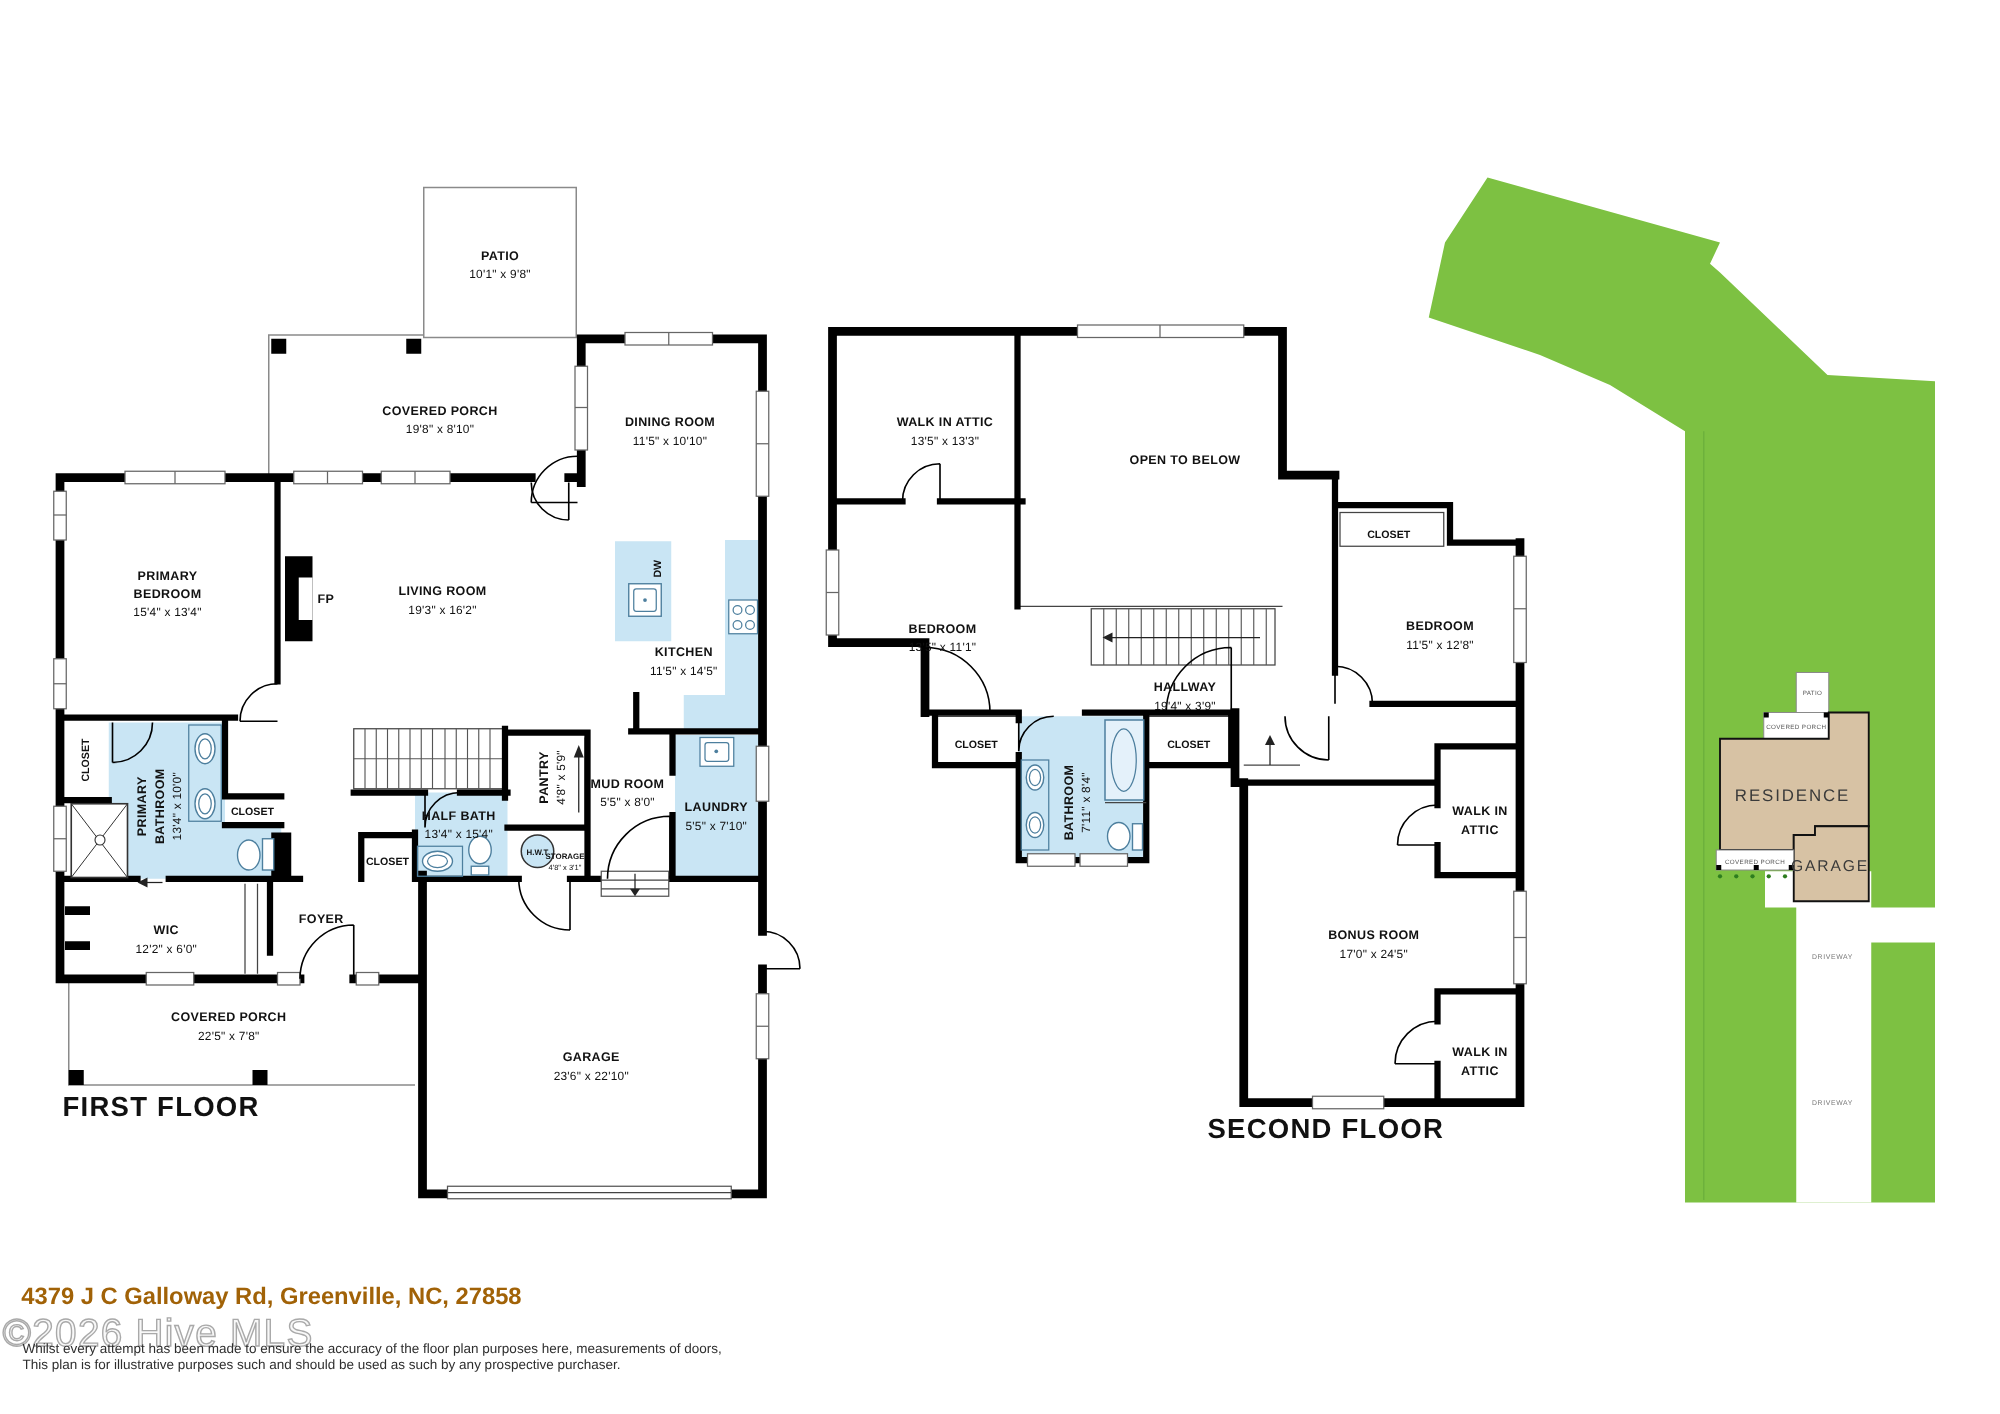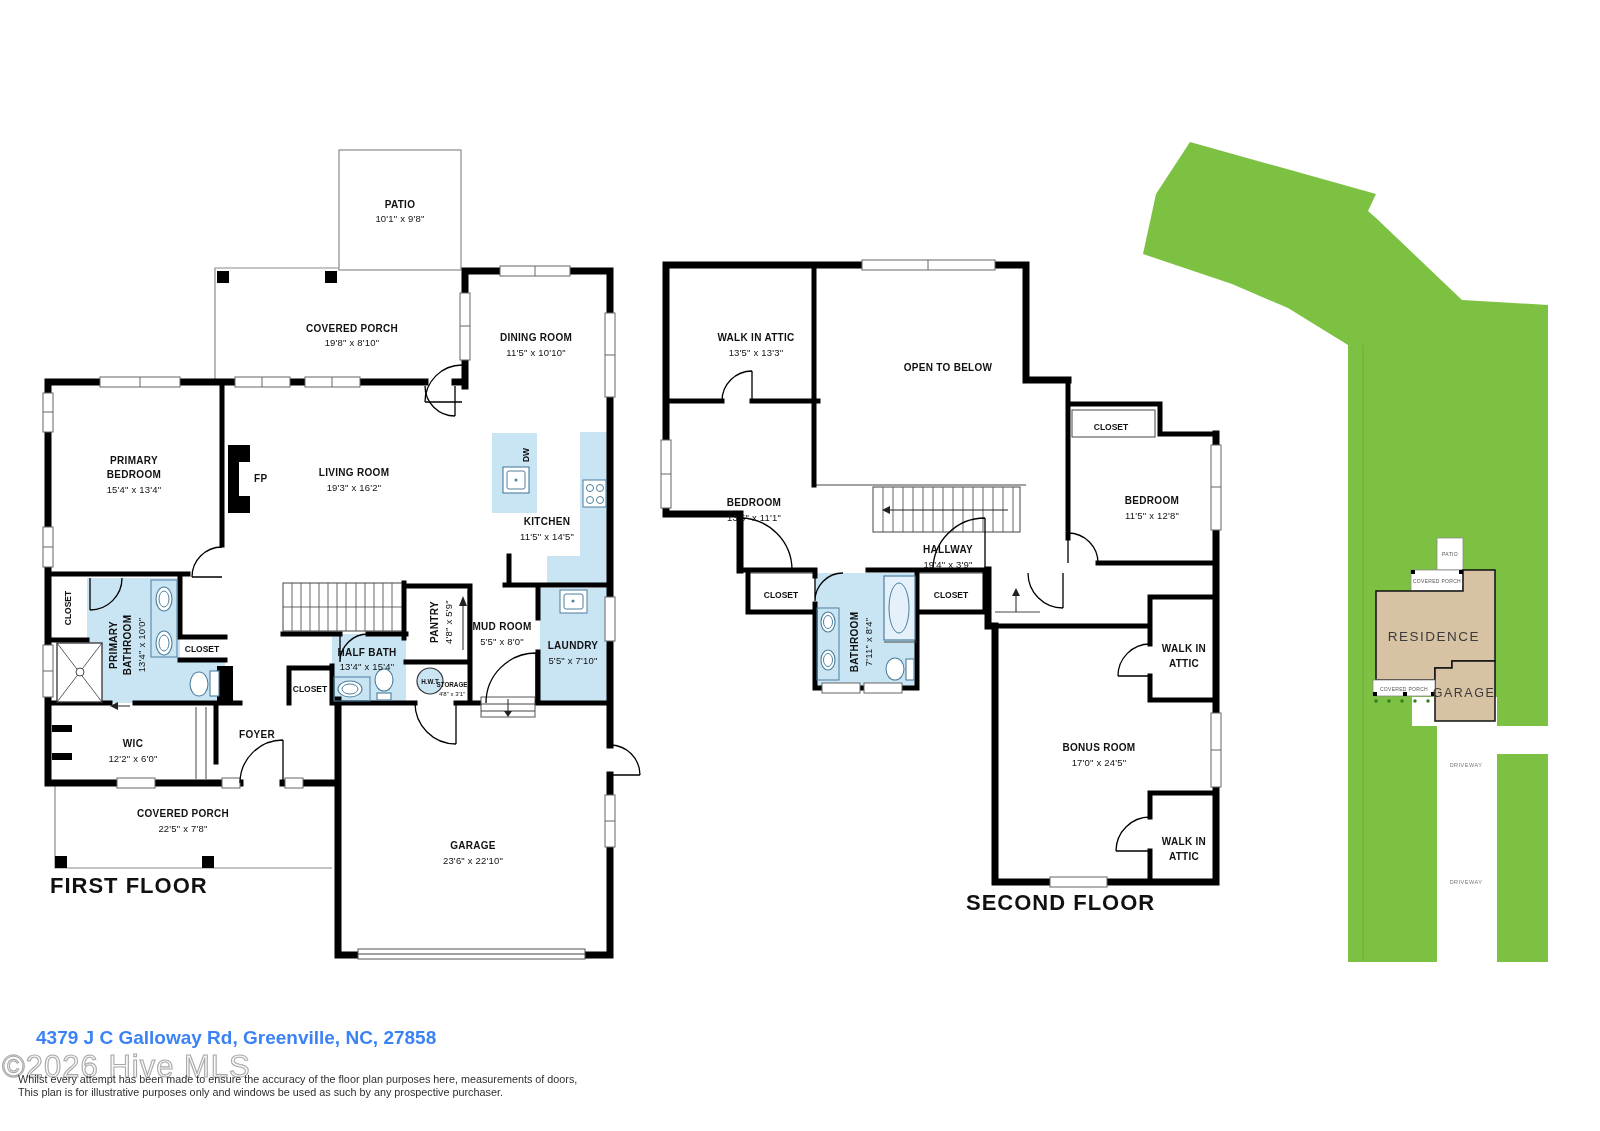--- a/index.html
+++ b/index.html
@@ -24,21 +24,21 @@
   .rn{font:700 10px "Liberation Sans",sans-serif;fill:#111;text-anchor:middle;letter-spacing:.3px;}
   .rd{font:400 9.5px "Liberation Sans",sans-serif;fill:#111;text-anchor:middle;letter-spacing:.2px;}
   .sm{font:700 8.5px "Liberation Sans",sans-serif;fill:#111;text-anchor:middle;}
   .xs{font:700 6.3px "Liberation Sans",sans-serif;fill:#111;text-anchor:middle;}
   .xsd{font:400 6px "Liberation Sans",sans-serif;fill:#111;text-anchor:middle;}
   .ttl{font:700 22px "Liberation Sans",sans-serif;fill:#111;letter-spacing:1px;}
   .site-big{font:400 13.5px "Liberation Sans",sans-serif;fill:#3a3a3a;text-anchor:middle;letter-spacing:1.5px;}
   .site-mid{font:400 12.5px "Liberation Sans",sans-serif;fill:#3a3a3a;text-anchor:middle;letter-spacing:1.5px;}
   .site-xs{font:400 5px "Liberation Sans",sans-serif;fill:#555;text-anchor:middle;letter-spacing:.3px;}
   .site-dw{font:400 5.5px "Liberation Sans",sans-serif;fill:#777;text-anchor:middle;letter-spacing:.5px;}
-  .address{position:absolute;left:36px;top:1027px;font:700 19px "Liberation Sans",sans-serif;color:#3b82f6;}
+  .address{position:absolute;left:17px;top:1027px;font:700 19px "Liberation Sans",sans-serif;color:#a16207;}
   .watermark{position:absolute;left:2px;top:1049px;font:400 31px "Liberation Sans",sans-serif;
              color:rgba(200,200,200,0.12);-webkit-text-stroke:1.1px #a9a9a9;letter-spacing:1px;}
   .disclaimer{position:absolute;left:18px;top:1073px;font:400 10.8px "Liberation Sans",sans-serif;
               color:#2e2e2e;line-height:12.6px;}
 </style>
 </head>
 <body>
 
 <div class="canvas">
 <svg width="1600" height="1131" viewBox="0 0 1600 1131">
@@ -312,15 +312,15 @@
       <text class="rn" x="1184" y="860">ATTIC</text>
       <text class="ttl" x="966" y="910">SECOND FLOOR</text>
     </g>
   </g>
 </svg>
 
 <div class="address">4379 J C Galloway Rd, Greenville, NC, 27858</div>
 <div class="watermark">©2026 Hive MLS</div>
 <div class="disclaimer">
   <div>Whilst every attempt has been made to ensure the accuracy of the floor plan purposes here, measurements of doors,</div>
-  <div>This plan is for illustrative purposes only and windows be used as such by any prospective purchaser.</div>
+  <div>This plan is for illustrative purposes such and should be used as such by any prospective purchaser.</div>
 </div>
 </div>
 
 </body></html>

